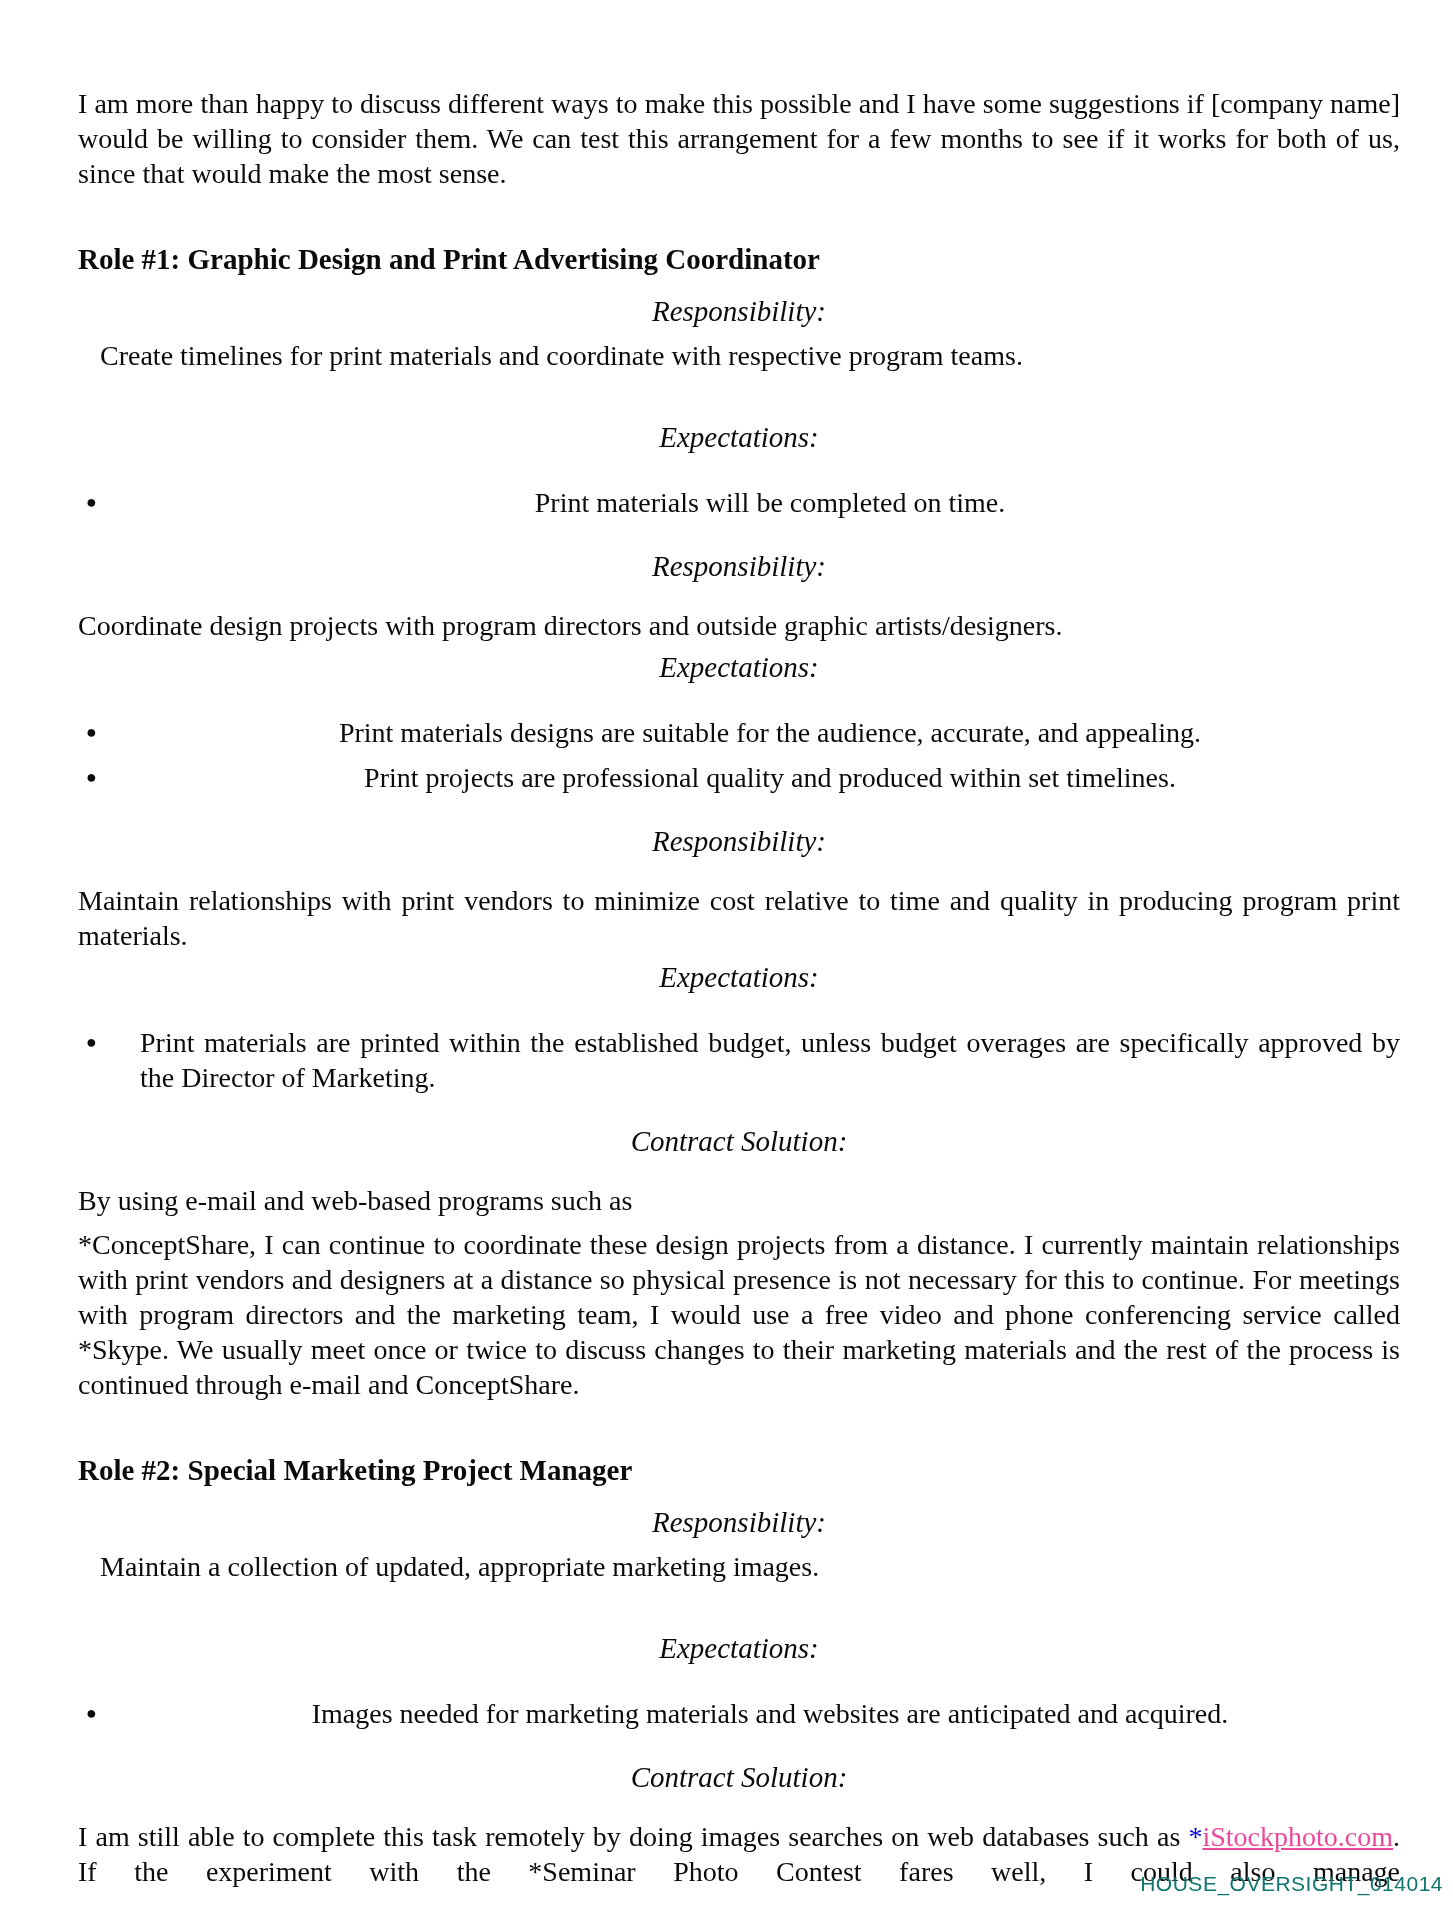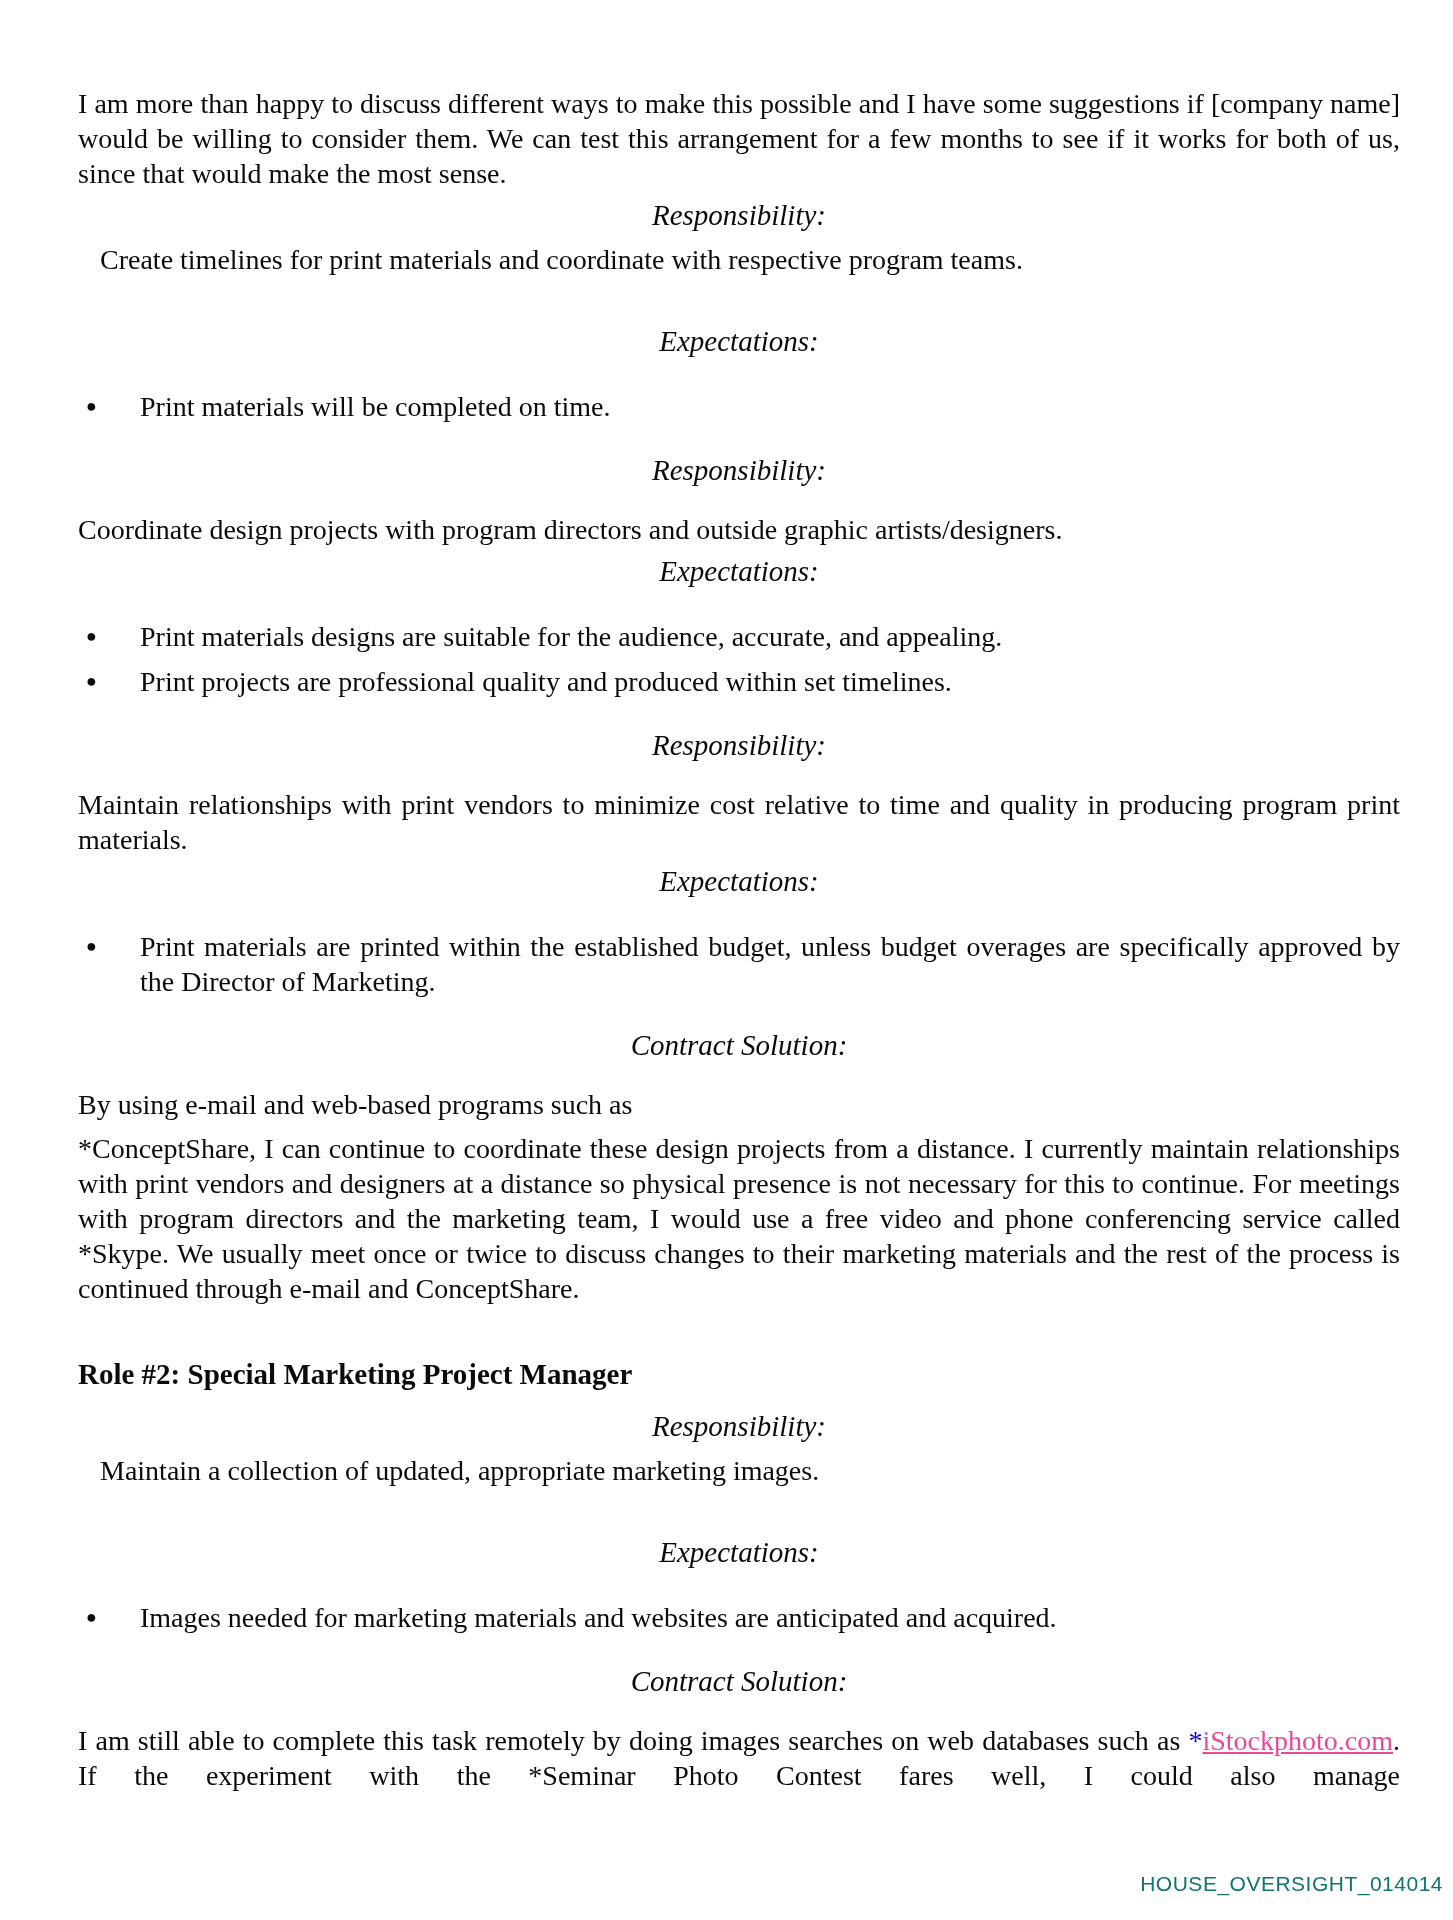--- a/index.html
+++ b/index.html
@@ -63,21 +63,21 @@
     margin-top: 30px;
   }
   .bullet + .bullet { margin-top: 10px; }
   .bullet .marker {
     flex: 0 0 62px;
     font-size: 18px;
     line-height: 35px;
     padding-left: 8px;
     box-sizing: border-box;
   }
-  .bullet .btext { flex: 1 1 auto; }
+  .bullet .btext { flex: 1 1 auto; text-align: center; }
   .bullet.align-justify .btext { text-align: justify; }
 
   .doc-link {
     color: #ec4899;
     text-decoration: underline;
     cursor: pointer;
   }
   .link-prefix {
     color: #0000dd;
     text-decoration: none;
@@ -91,20 +91,21 @@
     color: #0f766e;
     letter-spacing: 0.5px;
   }
 </style>
 </head>
 <body>
 
 <div class="page">
   <main class="content" id="doc-content">
       <div class="block paragraph align-justify">I am more than happy to discuss different ways to make this possible and I have some suggestions if [company name] would be willing to consider them. We can test this arrangement for a few months to see if it works for both of us, since that would make the most sense.</div>
+      <div class="block heading">Role #1: Graphic Design and Print Advertising Coordinator</div>
       <div class="block label">Responsibility:</div>
       <div class="block indented">Create timelines for print materials and coordinate with respective program teams.</div>
       <div class="block label">Expectations:</div>
       <div class="block bullet">
         <span class="marker">●</span>
         <div class="btext">Print materials will be completed on time.</div>
       </div>
       <div class="block label">Responsibility:</div>
       <div class="block paragraph align-left">Coordinate design projects with program directors and outside graphic artists/designers.</div>
       <div class="block label">Expectations:</div>

